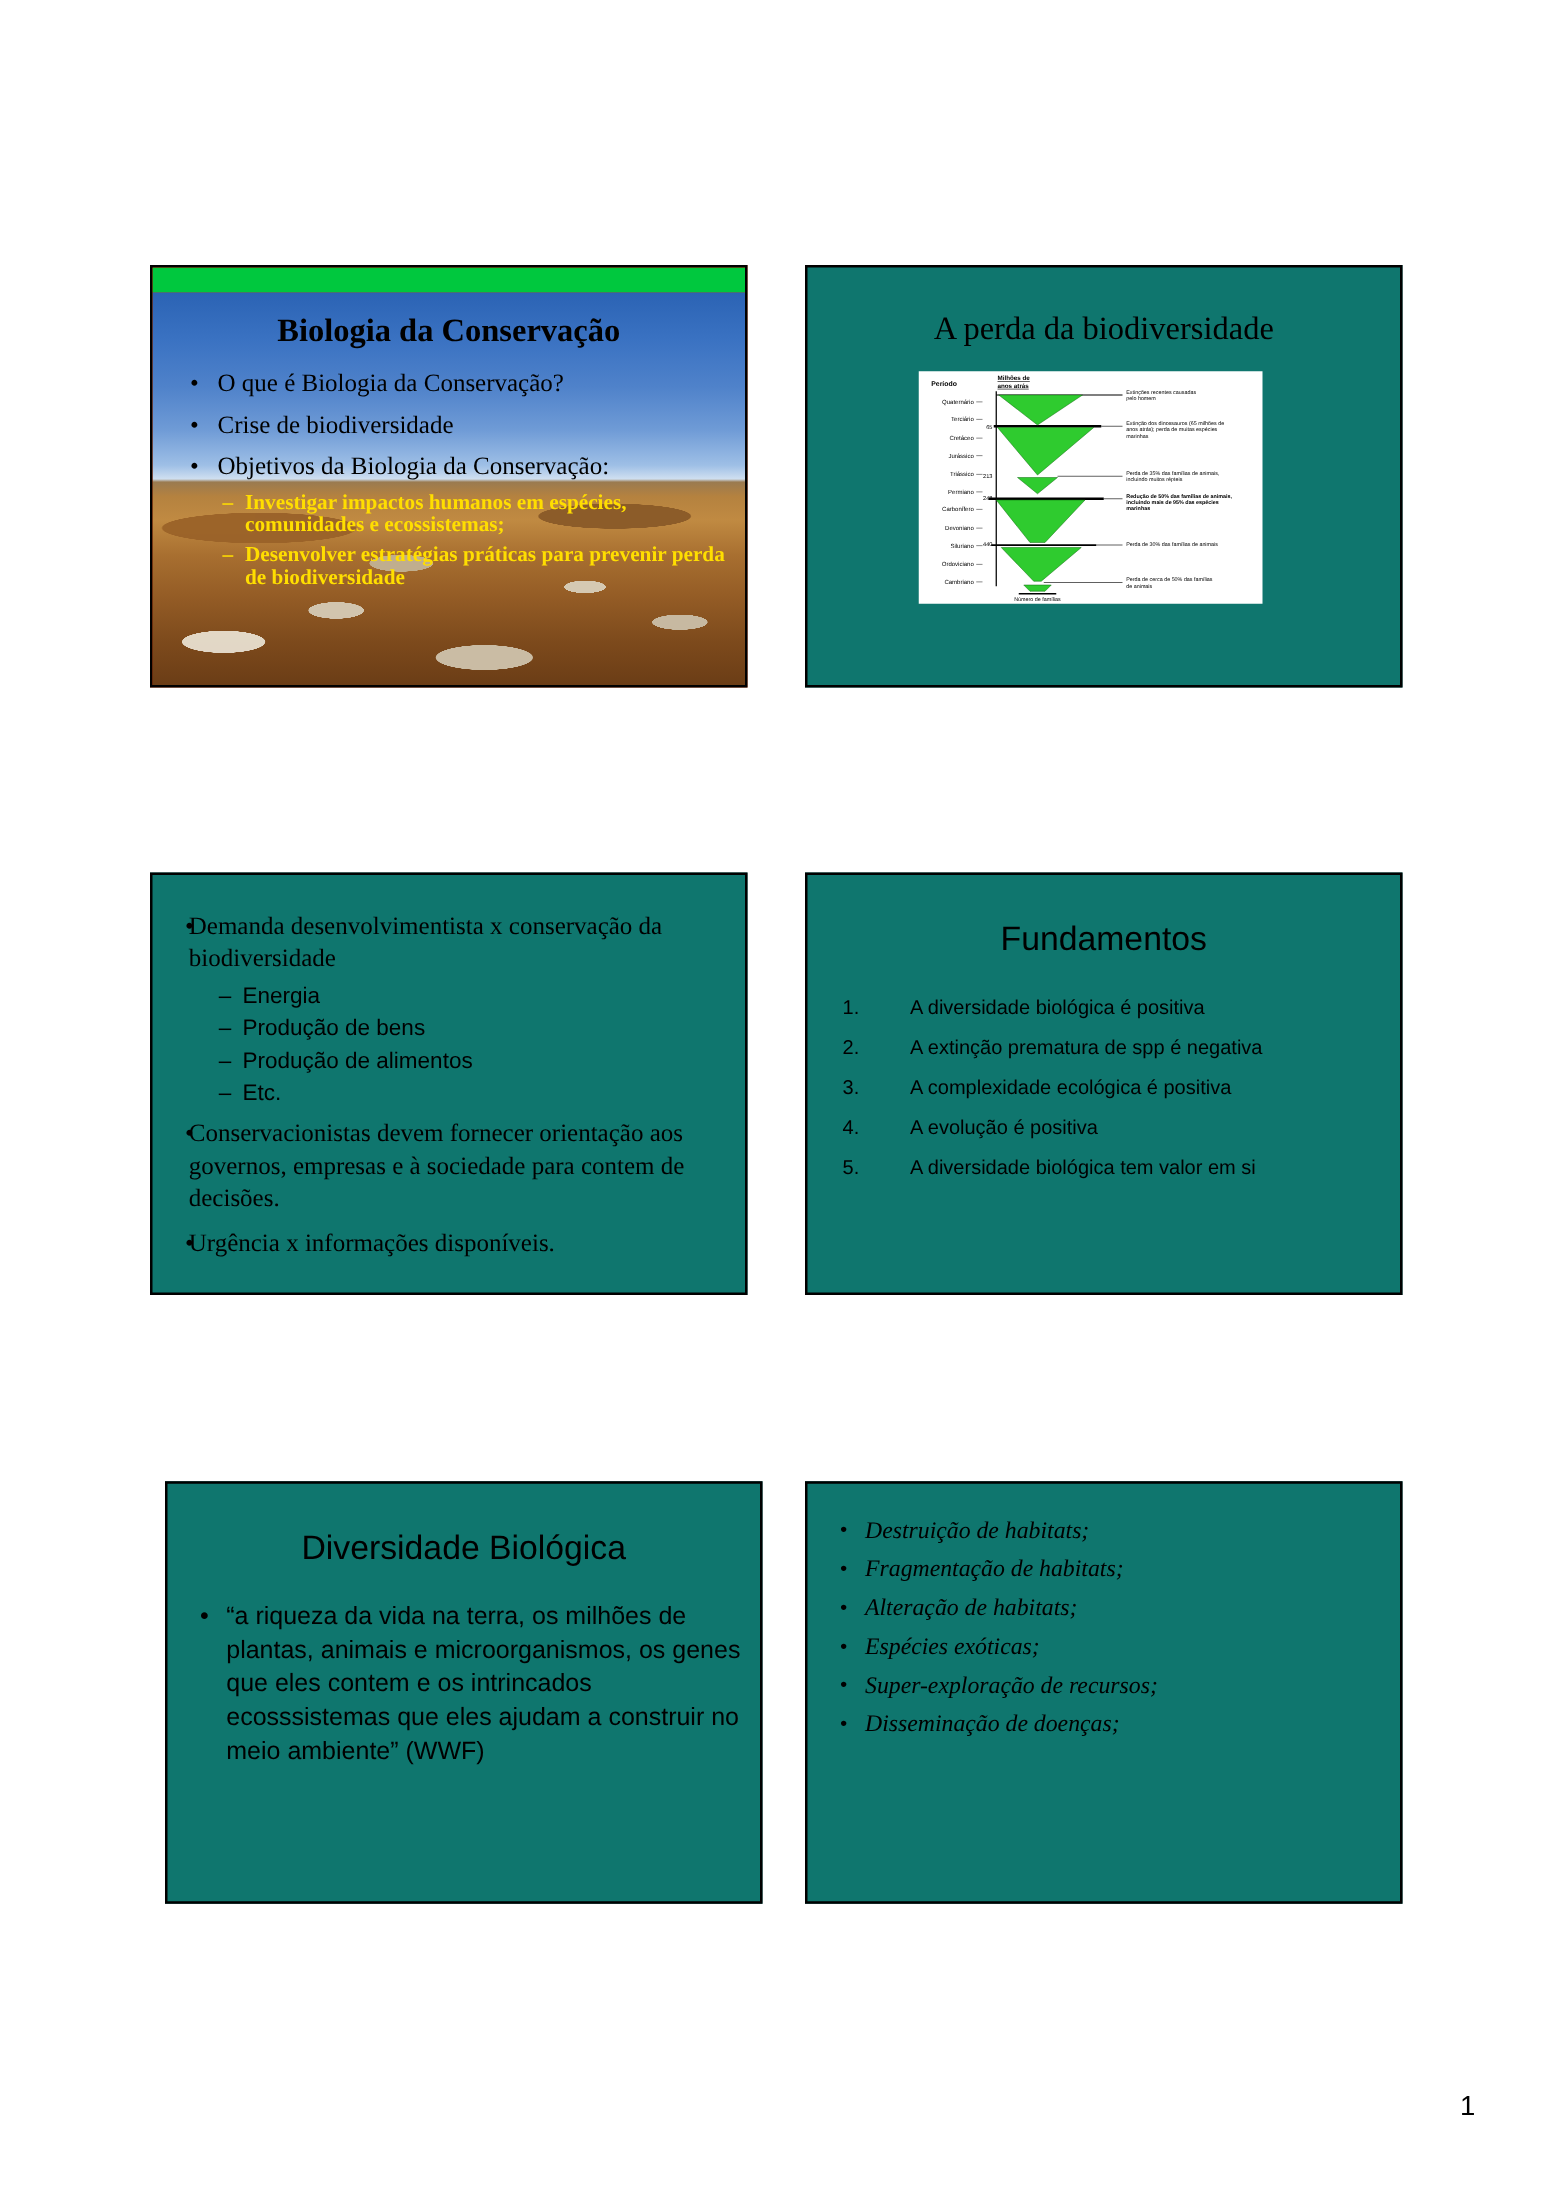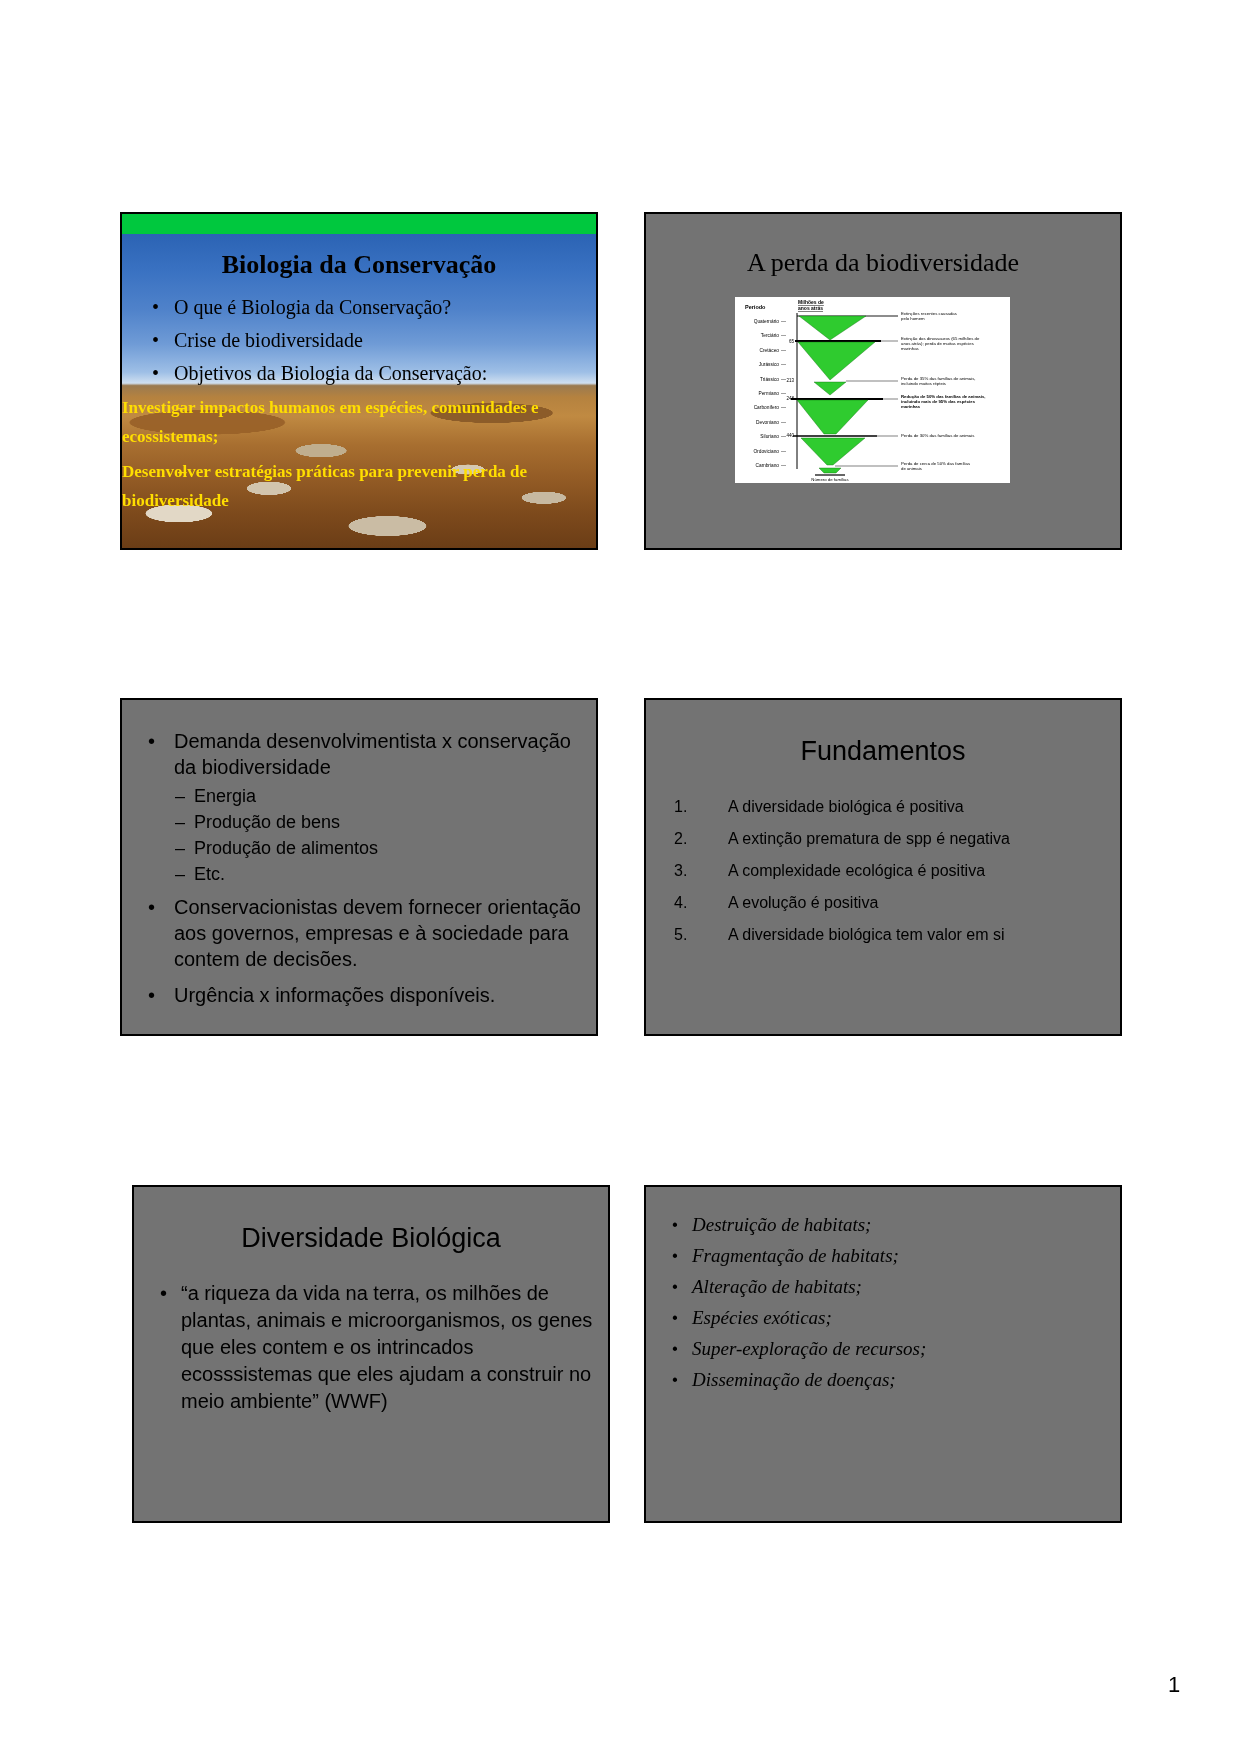--- a/index.html
+++ b/index.html
@@ -1,21 +1,21 @@
 <!DOCTYPE html>
 <html><head>
 <meta charset="utf-8">
 <style>
   html,body{margin:0;padding:0;}
   body{
     width:1240px;height:1754px;position:relative;background:#ffffff;
     font-family:"Liberation Sans",sans-serif;color:#000;
   }
   .slide{
-    position:absolute;width:478px;height:338px;background:#737373;
+    position:absolute;width:478px;height:338px;background:#0f766e;
     border:2px solid #000;box-sizing:border-box;overflow:hidden;
   }
   .serif{font-family:"Liberation Serif",serif;}
   .sans{font-family:"Liberation Sans",sans-serif;}
 
   
   #s1{background:#c2410c;}
   #s1 .strip{position:absolute;left:0;top:0;right:0;height:20px;background:#00c83e;}
   #s1 .photo{position:absolute;left:0;top:20px;right:0;bottom:0;
     background:linear-gradient(to bottom,
@@ -30,36 +30,36 @@
       radial-gradient(ellipse 40px 11px at 89% 84%, #cbbfa8 0 55%, rgba(0,0,0,0) 56%),
       radial-gradient(ellipse 46px 12px at 42% 69%, #c2b294 0 55%, rgba(0,0,0,0) 56%),
       radial-gradient(ellipse 110px 18px at 78% 57%, #8a5a28 0 55%, rgba(0,0,0,0) 56%),
       radial-gradient(ellipse 140px 22px at 18% 60%, #9a6229 0 55%, rgba(0,0,0,0) 56%);}
   #s1 .content{position:absolute;left:0;top:20px;right:0;bottom:0;}
   .s1-title{margin-top:16px;text-align:center;font-size:26px;font-weight:bold;}
   .s1-bullets{margin-top:14px;}
   .s1-bullet{position:relative;padding-left:52px;padding-right:10px;font-size:20px;line-height:27px;margin-bottom:6px;}
   .s1-bullet::before{content:"\2022";position:absolute;left:30px;}
   .s1-subs{margin-top:6px;}
-  .s1-sub{position:relative;padding-right:6px;font-size:17px;line-height:29px;
+  .s1-sub{position:relative;padding-left:74px;padding-right:6px;font-size:17px;line-height:18px;
     font-weight:bold;color:#ffde00;margin-bottom:6px;}
   .s1-sub::before{content:"\2013";position:absolute;left:56px;}
 
   
   .s-title-serif{text-align:center;font-size:26px;padding-top:34px;font-family:"Liberation Serif",serif;}
   .s-title-sans{text-align:center;font-size:27px;padding-top:36px;}
 
   
   #s2 .diagram-box{position:absolute;left:89px;top:83px;width:275px;height:186px;background:#ffffff;}
   #s2 svg{display:block;width:275px;height:186px;}
   #s2 text{fill:#000;}
 
   
   .s3-body{padding-top:28px;}
-  .s3-bullet{position:relative;padding-left:52px;padding-right:8px;font-size:20px;line-height:26px;margin-bottom:4px;}
+  .s3-bullet{position:relative;padding-left:29px;padding-right:8px;font-size:20px;line-height:26px;margin-bottom:4px;font-family:Liberation Serif, serif;}
   .s3-bullet::before{content:"\2022";position:absolute;left:26px;}
   .s3-sub{position:relative;padding-left:72px;font-size:18px;line-height:25px;margin-bottom:1px;}
   .s3-sub::before{content:"\2013";position:absolute;left:53px;}
   .s3-gap{height:6px;}
 
   
   .s4-list{counter-reset:n;margin-top:24px;}
   .s4-item{counter-increment:n;position:relative;padding-left:82px;padding-right:6px;
     font-size:16px;line-height:32px;}
   .s4-item::before{content:counter(n) ".";position:absolute;left:28px;}

